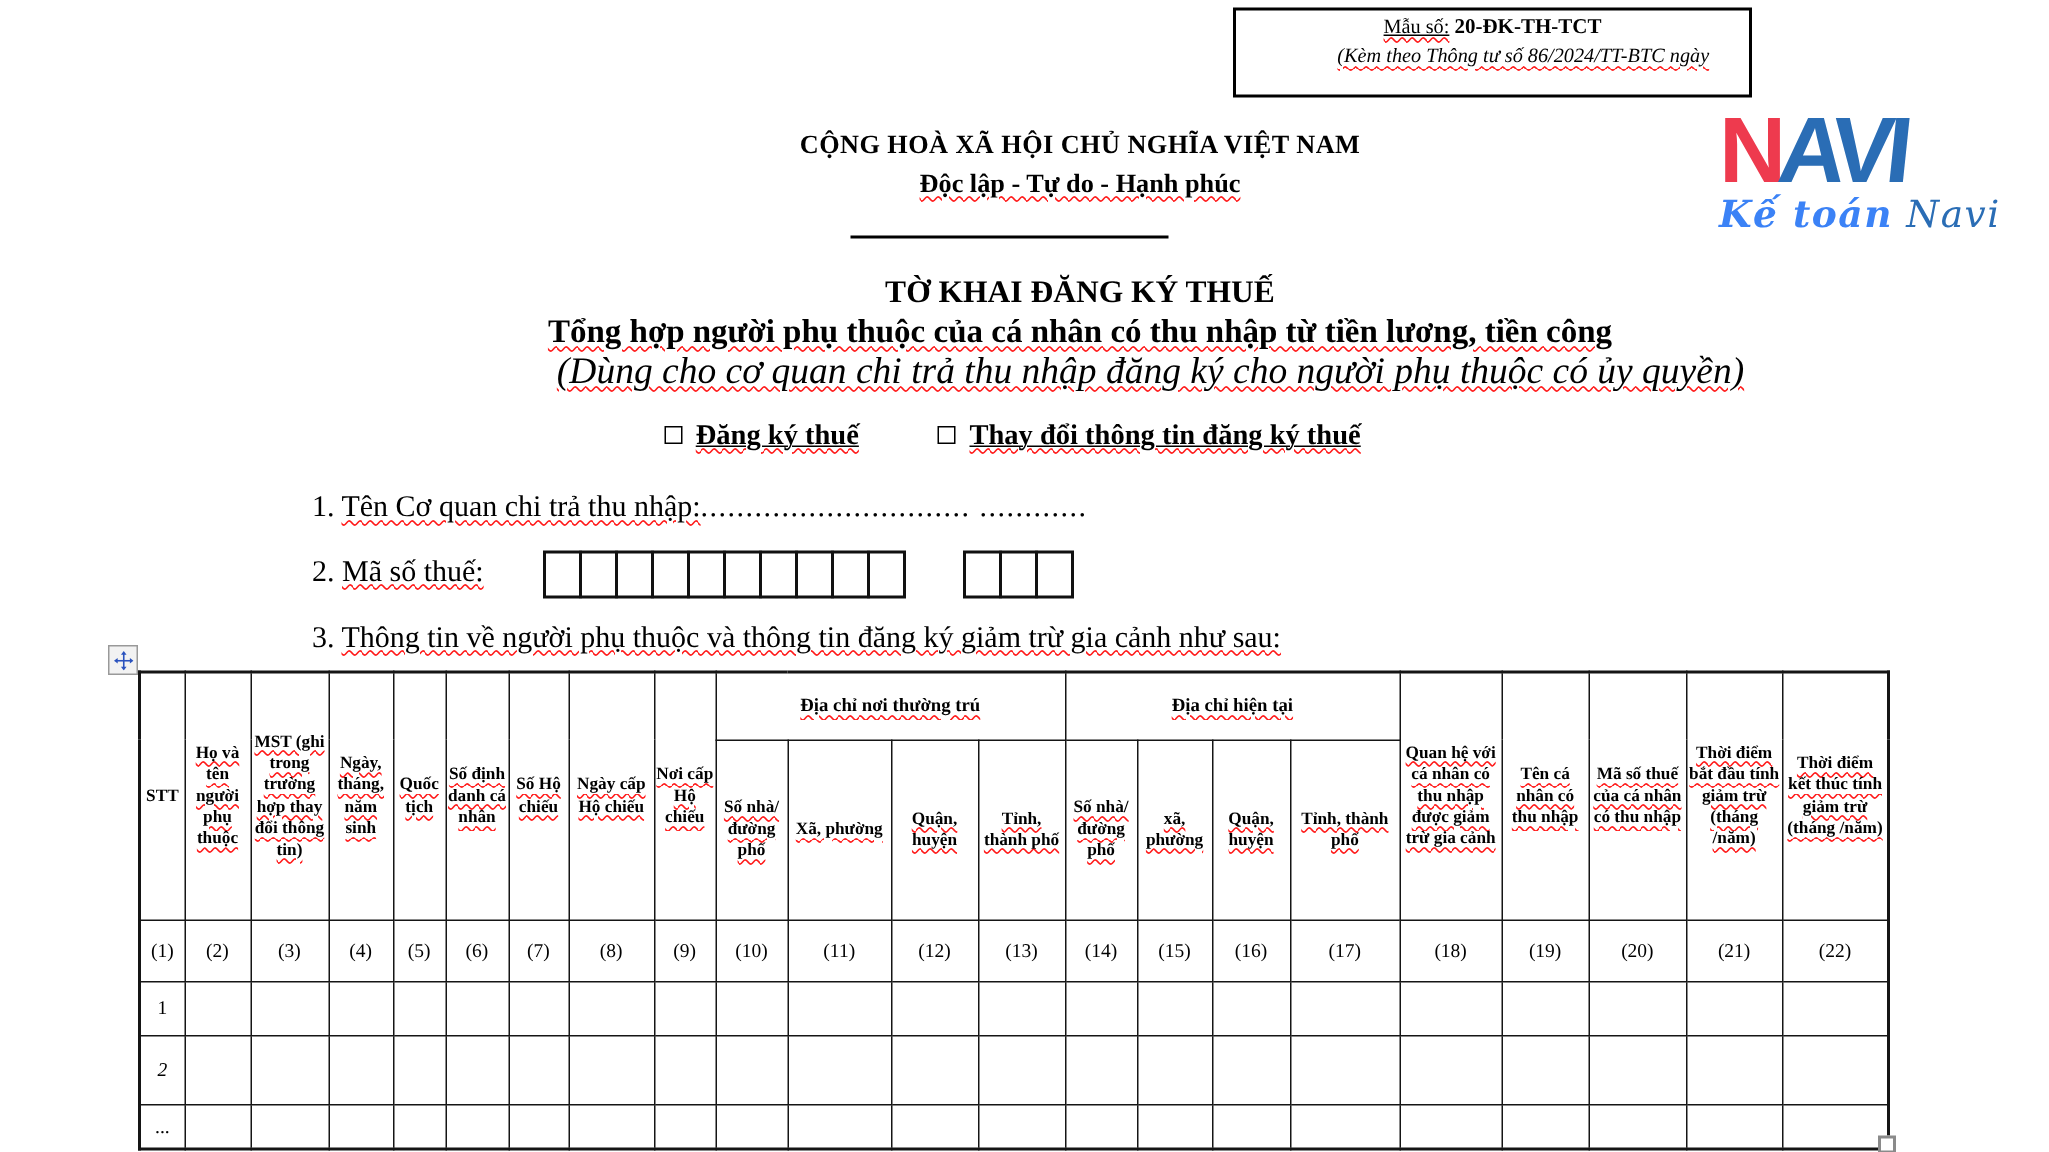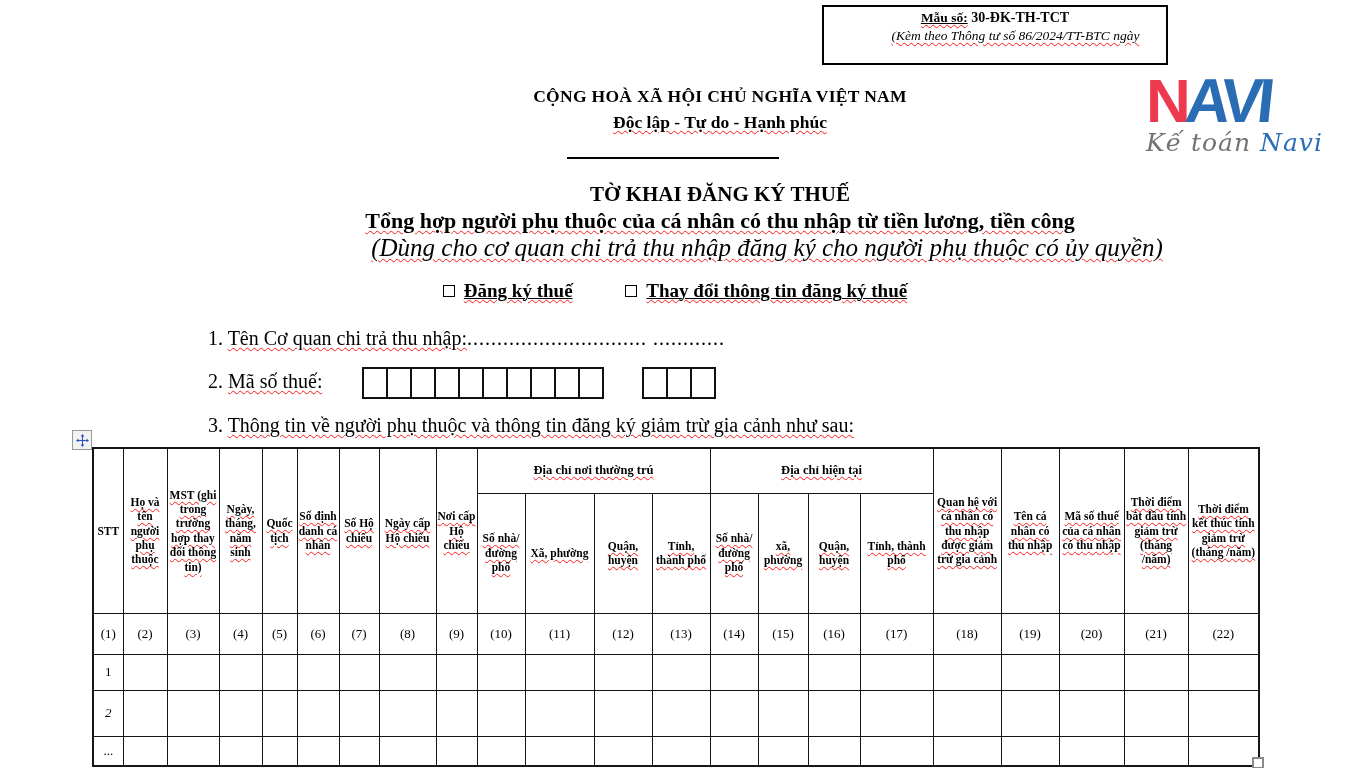--- a/index.html
+++ b/index.html
@@ -2,35 +2,35 @@
 <html><head>
 <meta charset="utf-8">
 <style>
   html,body{margin:0;padding:0;background:#fff;}
   .page{position:relative;width:1366px;height:768px;background:#ffffff;overflow:hidden;
         font-family:"Liberation Serif","DejaVu Serif",serif;color:#000;}
 
   
   .sq{text-decoration-line:underline;text-decoration-style:wavy;text-decoration-color:#ff1a1a;
       text-decoration-thickness:1px;text-underline-offset:2px;}
-  .u{text-decoration-line:underline;text-decoration-thickness:1px;font-weight:bold;}
+  .u{text-decoration-line:underline;text-decoration-thickness:1px;}
   .i{font-style:italic;padding-left:41px;}
 
   
   .stamp{position:absolute;left:822px;top:5px;width:342px;height:54px;border:2px solid #000;
          text-align:center;font-size:13.5px;line-height:1.3;padding-top:2px;}
   .stamp b{font-size:14px;}
 
   
   .logo{position:absolute;left:1146px;top:70px;width:215px;text-align:left;}
   .logo-word{font-family:"Liberation Sans",sans-serif;font-weight:bold;font-size:62px;line-height:1;letter-spacing:-5px;}
   .logo-n{color:#ee3a4e;}
   .logo-avi{color:#2a6db5;display:inline-block;transform:skewX(-6deg);}
   .logo-tag{font-family:"DejaVu Serif",serif;font-style:italic;font-size:25px;margin-top:-4px;letter-spacing:1px;}
-  .tag-red{color:#737373;}
+  .tag-red{color:#3b82f6;font-weight:bold;}
   .tag-blue{color:#2a6db5;}
 
   
   .hline{position:absolute;left:0;width:1350px;text-align:center;margin-left:45px;}
   .nat1{top:86px;font-size:17.5px;font-weight:bold;letter-spacing:.3px;}
   .nat2{top:112px;font-size:17.5px;font-weight:bold;}
   .sep{position:absolute;left:567px;top:157px;width:212px;border-top:2px solid #000;}
   .tmain{top:182px;font-size:21px;font-weight:bold;text-align:center;}
   .tsub{top:208px;font-size:22px;font-weight:bold;}
   .tnote{top:234px;font-size:25px;font-style:italic;padding-left:47px;}
@@ -75,21 +75,21 @@
   .resize-handle{position:absolute;left:1252px;top:757px;width:8px;height:8px;border:2px solid #8a8a8a;background:#fff;}
 </style>
 </head>
 <body>
 
 <div class="page">
 
   <div class="stamp">
     <div>
       <span class="u"><span class="sq">Mẫu số:</span></span>
-      <b>30-ĐK-TH-TCT</b>
+      <b>20-ĐK-TH-TCT</b>
     </div>
     <div class="i sq">(Kèm theo Thông tư số 86/2024/TT-BTC ngày</div>
   </div>
 
   <div class="logo">
     <div class="logo-word"><span class="logo-n">N</span><span class="logo-avi">AVI</span></div>
     <div class="logo-tag">
       <span class="tag-red">Kế toán</span>
       <span class="tag-blue">Navi</span>
     </div>

